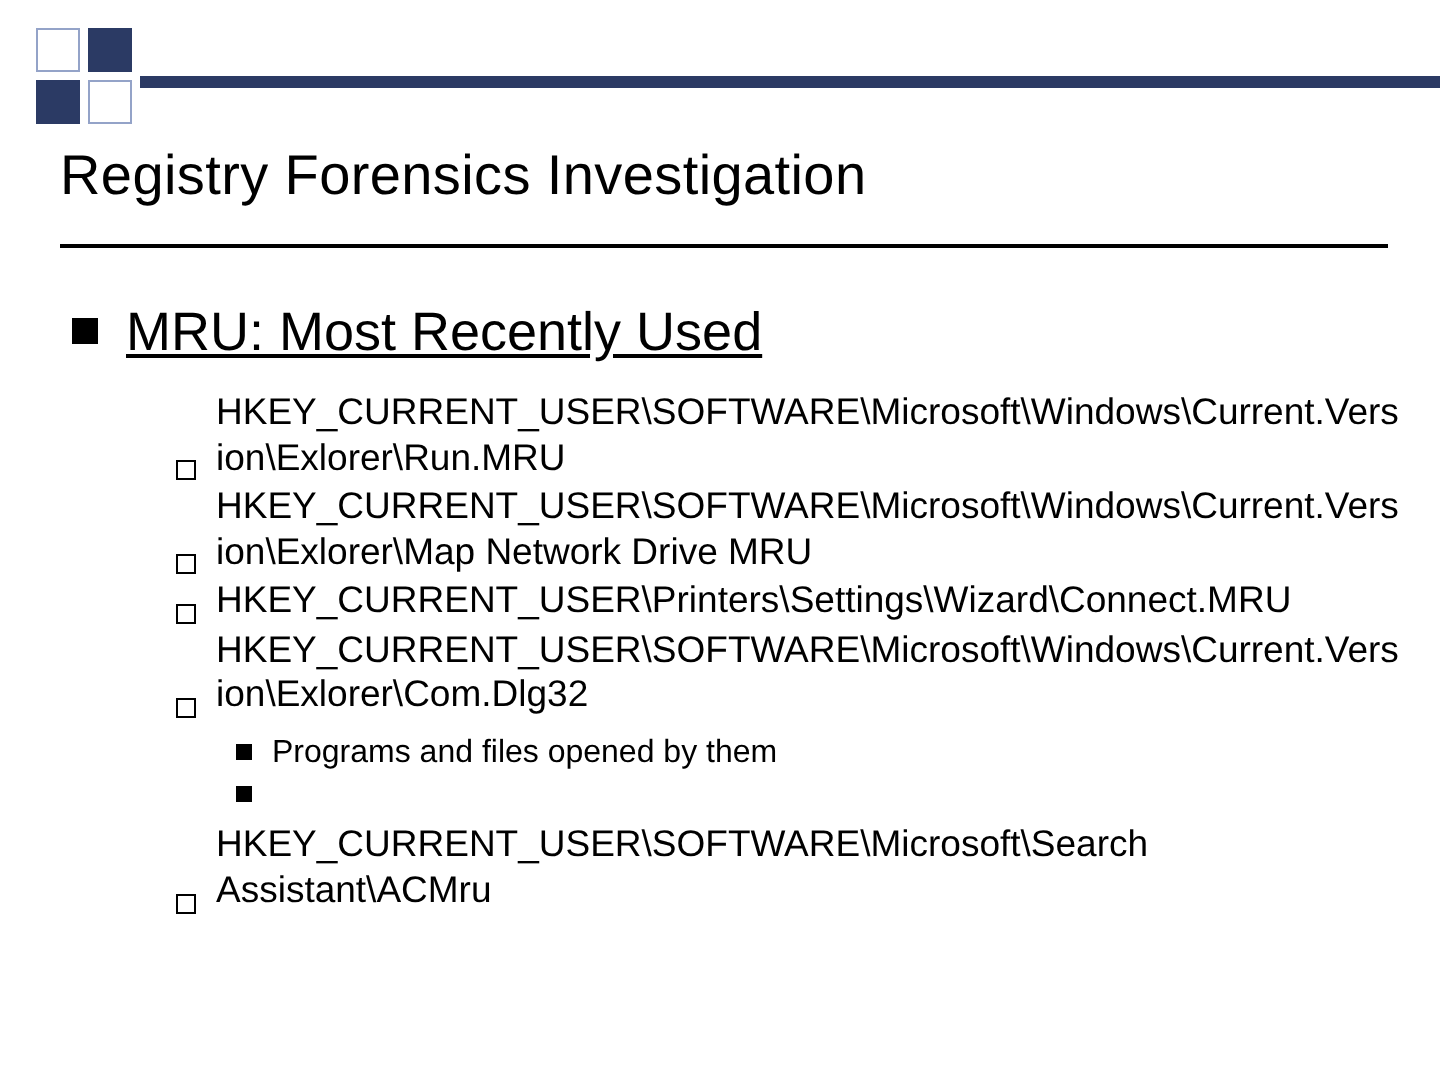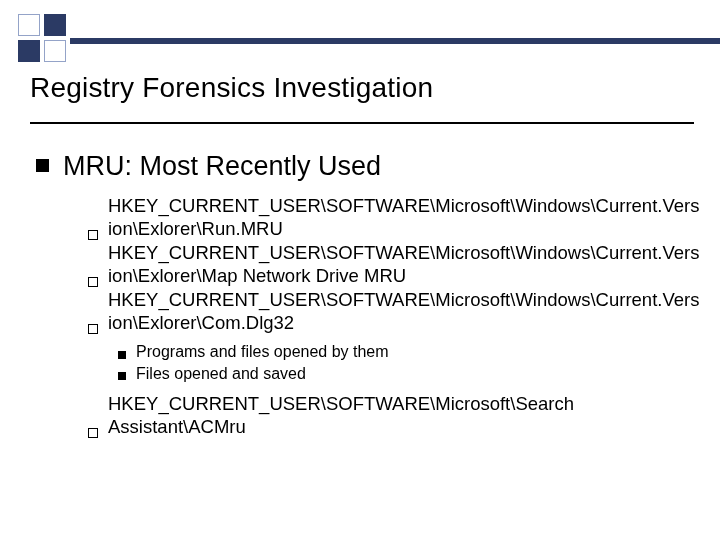--- a/index.html
+++ b/index.html
@@ -54,30 +54,30 @@
     left: 36px;
     right: 18px;
     font-size: 18px;
     line-height: 1.22;
   }
   .l1 { display: flex; align-items: flex-start; margin-bottom: 12px; }
   .l1 .bullet-box {
     width: 13px; height: 13px; background: #000; flex: 0 0 auto;
     margin-top: 9px; margin-right: 14px;
   }
-  .l1-text { font-size: 27px; }
+  .l1-text { font-size: 27px; text-decoration: underline; }
   .l2-group { margin-left: 52px; }
   .l2 { display: flex; align-items: flex-end; margin-bottom: 2px; }
   .l2 .bullet-open {
     width: 10px; height: 10px; border: 1.5px solid #000; flex: 0 0 auto;
     margin-top: 5px; margin-right: 10px; background: #fff;
   }
   .l2-text { font-size: 18.5px; word-break: break-word; }
   .l3-group { margin-left: 30px; margin-top: 8px; margin-bottom: 10px; }
-  .l3 { display: flex; align-items: center; margin-bottom: 2px; }
+  .l3 { display: flex; align-items: flex-start; margin-bottom: 2px; }
   .l3 .bullet-small {
     width: 8px; height: 8px; background: #000; flex: 0 0 auto;
     margin-top: 5px; margin-right: 10px;
   }
   .l3-text { font-size: 16px; }
 </style>
 </head>
 <body>
 
 <div class="decor">
@@ -103,34 +103,37 @@
     <div class="l2">
       <span class="bullet-open"></span>
       <span class="l2-text">HKEY_CURRENT_USER\SOFTWARE\Microsoft\Windows\Current.Version\Exlorer\Run.MRU</span>
     </div>
 
     <div class="l2">
       <span class="bullet-open"></span>
       <span class="l2-text">HKEY_CURRENT_USER\SOFTWARE\Microsoft\Windows\Current.Version\Exlorer\Map Network Drive MRU</span>
     </div>
 
+    <div class="l2">
+      <span class="bullet-open"></span>
+      <span class="l2-text">HKEY_CURRENT_USER\Printers\Settings\Wizard\Connect.MRU</span>
+    </div>
 
     <div class="l2">
       <span class="bullet-open"></span>
       <span class="l2-text">HKEY_CURRENT_USER\SOFTWARE\Microsoft\Windows\Current.Version\Exlorer\Com.Dlg32</span>
     </div>
 
     <div class="l3-group">
       <div class="l3">
         <span class="bullet-small"></span>
         <span class="l3-text">Programs and files opened by them</span>
       </div>
       <div class="l3">
         <span class="bullet-small"></span>
-        <span class="l3-text">Files opened and saved</span>
       </div>
     </div>
 
     <div class="l2">
       <span class="bullet-open"></span>
       <span class="l2-text">HKEY_CURRENT_USER\SOFTWARE\Microsoft\Search Assistant\ACMru</span>
     </div>
 
   </div>
 

